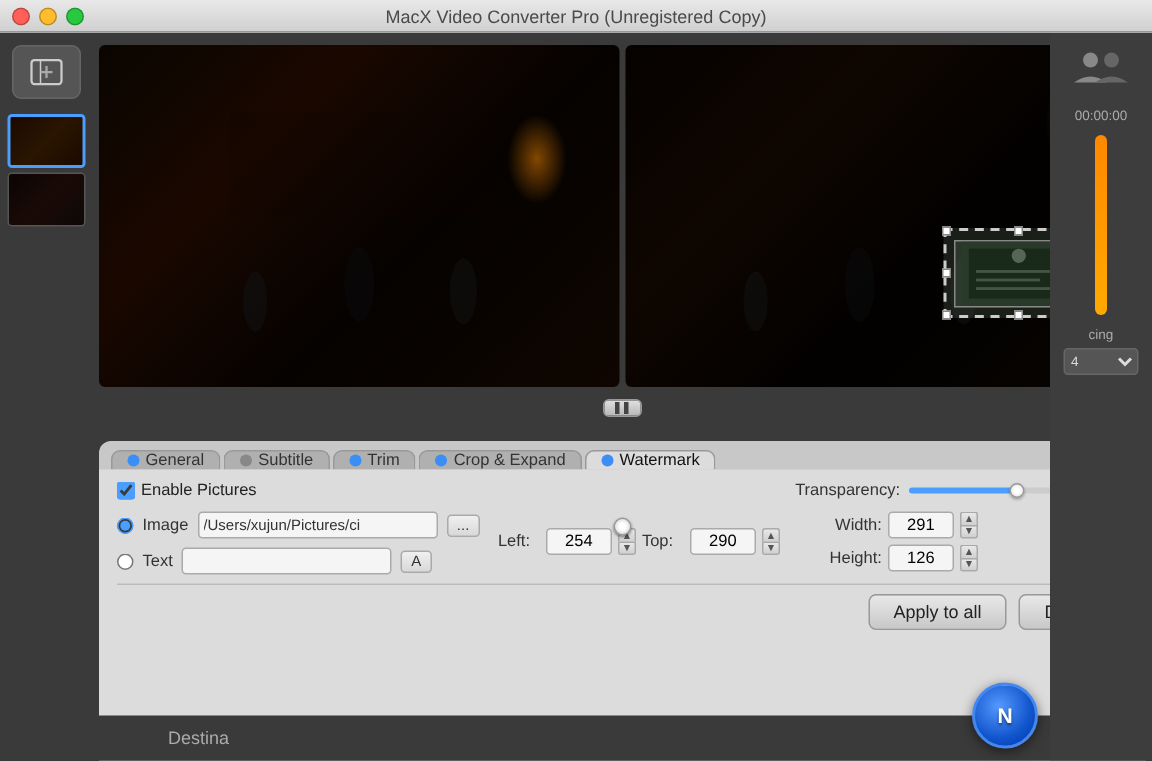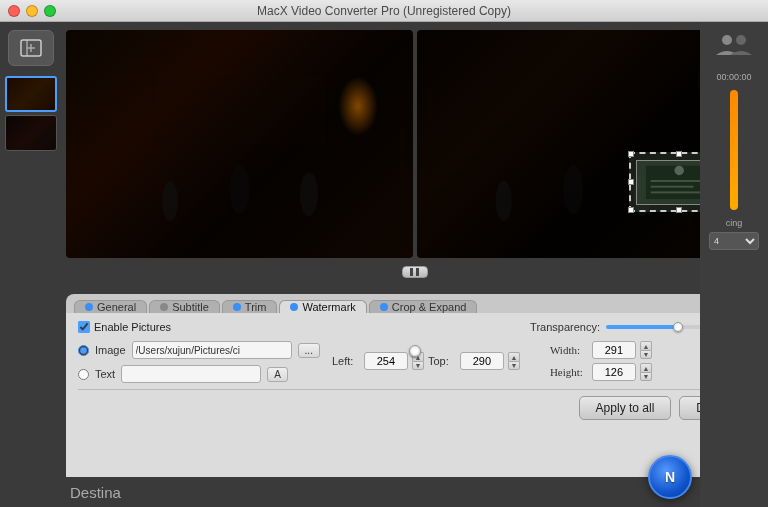--- a/index.html
+++ b/index.html
@@ -493,21 +493,21 @@
     .stepper-btn:last-child { border-radius: 0 0 2px 2px; }
     .dim-row {
       display: flex;
       align-items: center;
       gap: 4px;
       font-size: 11px;
       color: #333;
     }
     .dim-label {
       min-width: 38px;
-      font-family: Liberation Serif, serif;
+      text-align: right;
     }
 
     
     .action-row {
       display: flex;
       align-items: center;
       justify-content: flex-end;
       gap: 8px;
       padding: 6px 10px;
       background: #dcdcdc;
@@ -600,22 +600,23 @@
       bottom: 0;
       left: 62px;
       right: 68px;
       height: 30px;
       background: #3a3a3a;
       display: flex;
       align-items: center;
       padding: 0 8px;
     }
     .dest-text {
-      font-size: 15px;
+      font-size: 12px;
       color: #aaa;
+      margin-left: 42px;
     }
 
     .nav-button {
       position: absolute;
       bottom: 8px;
       right: 76px;
       width: 44px;
       height: 44px;
       border-radius: 50%;
       background: radial-gradient(circle at 40% 35%, #5599ff 0%, #1155cc 60%, #0033aa 100%);
@@ -758,27 +759,27 @@
           <span>General</span>
         </div>
         <div class="tab">
           <div class="tab-dot dot-gray"></div>
           <span>Subtitle</span>
         </div>
         <div class="tab">
           <div class="tab-dot dot-blue"></div>
           <span>Trim</span>
         </div>
+        <div class="tab">
+          <div class="tab-dot dot-blue"></div>
+          <span>Crop &amp; Expand</span>
+        </div>
         <div class="tab active">
           <div class="tab-dot dot-blue"></div>
           <span>Watermark</span>
-        </div>
-        <div class="tab">
-          <div class="tab-dot dot-blue"></div>
-          <span>Crop &amp; Expand</span>
         </div>
       </div>
 
       <div class="tab-content">
         <div class="watermark-content">
 
           <div class="wm-row1">
             <label class="checkbox-label">
               <input type="checkbox" class="checkbox-input" checked="" style="">
               <span>Enable Pictures</span>

